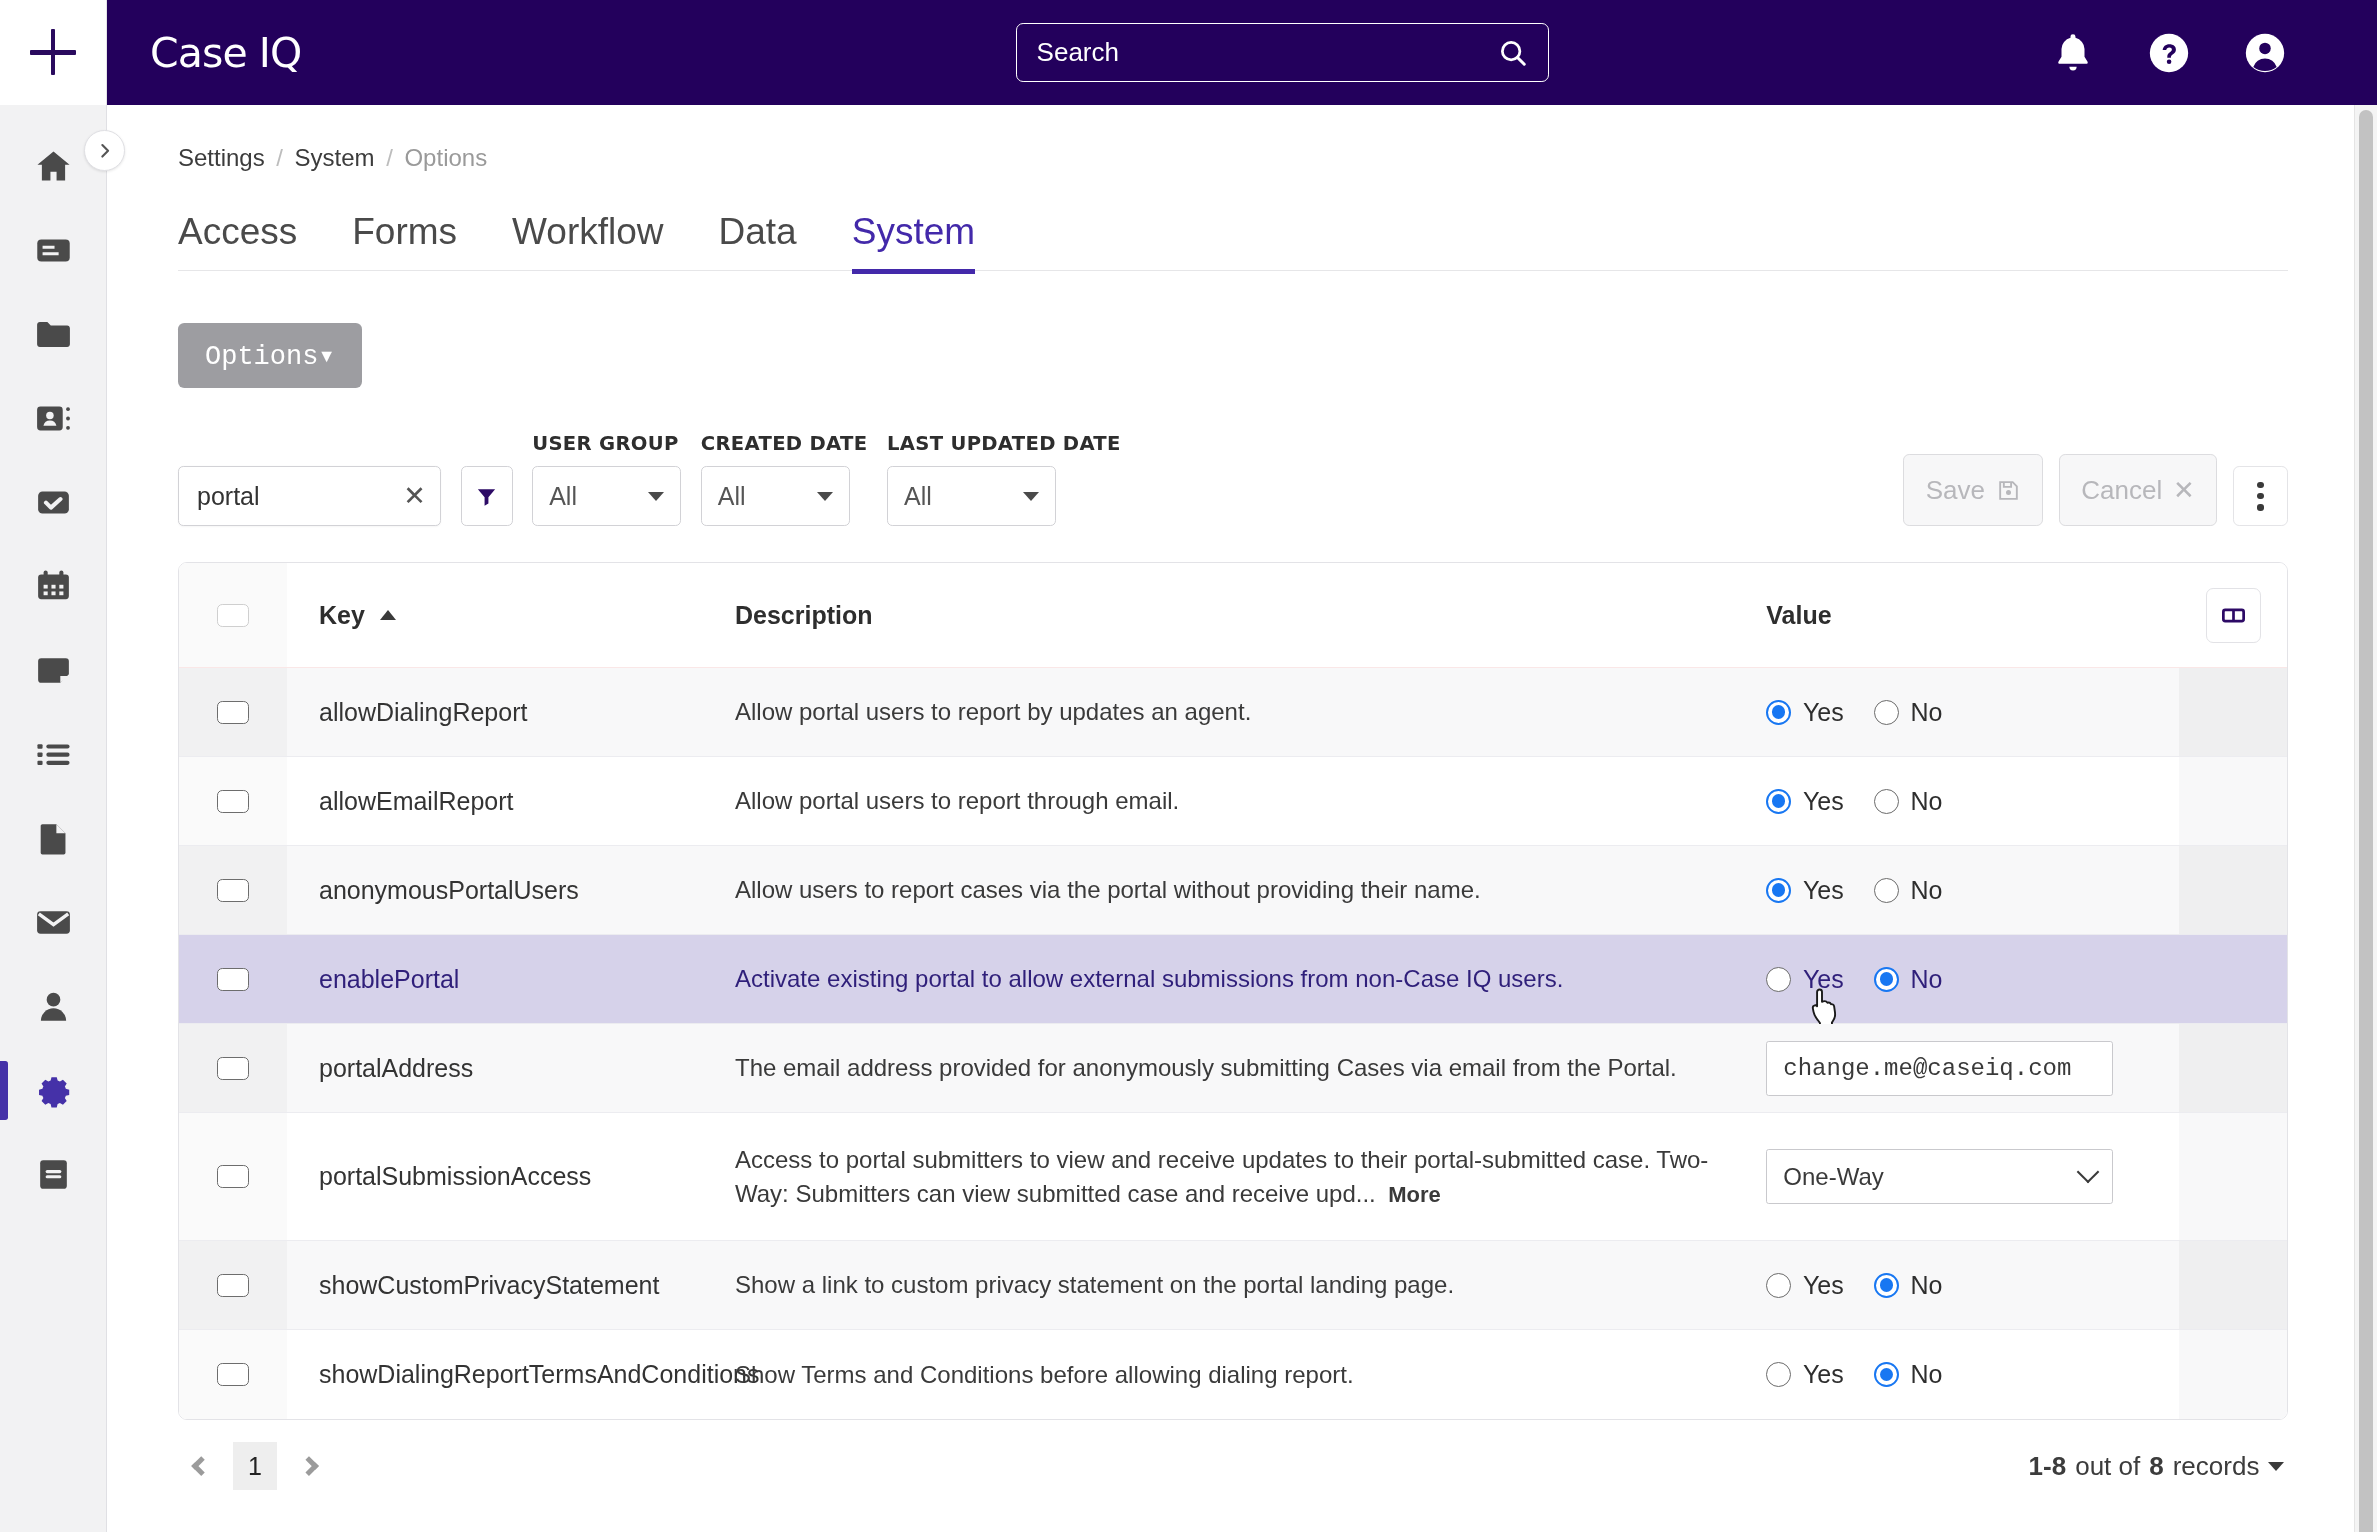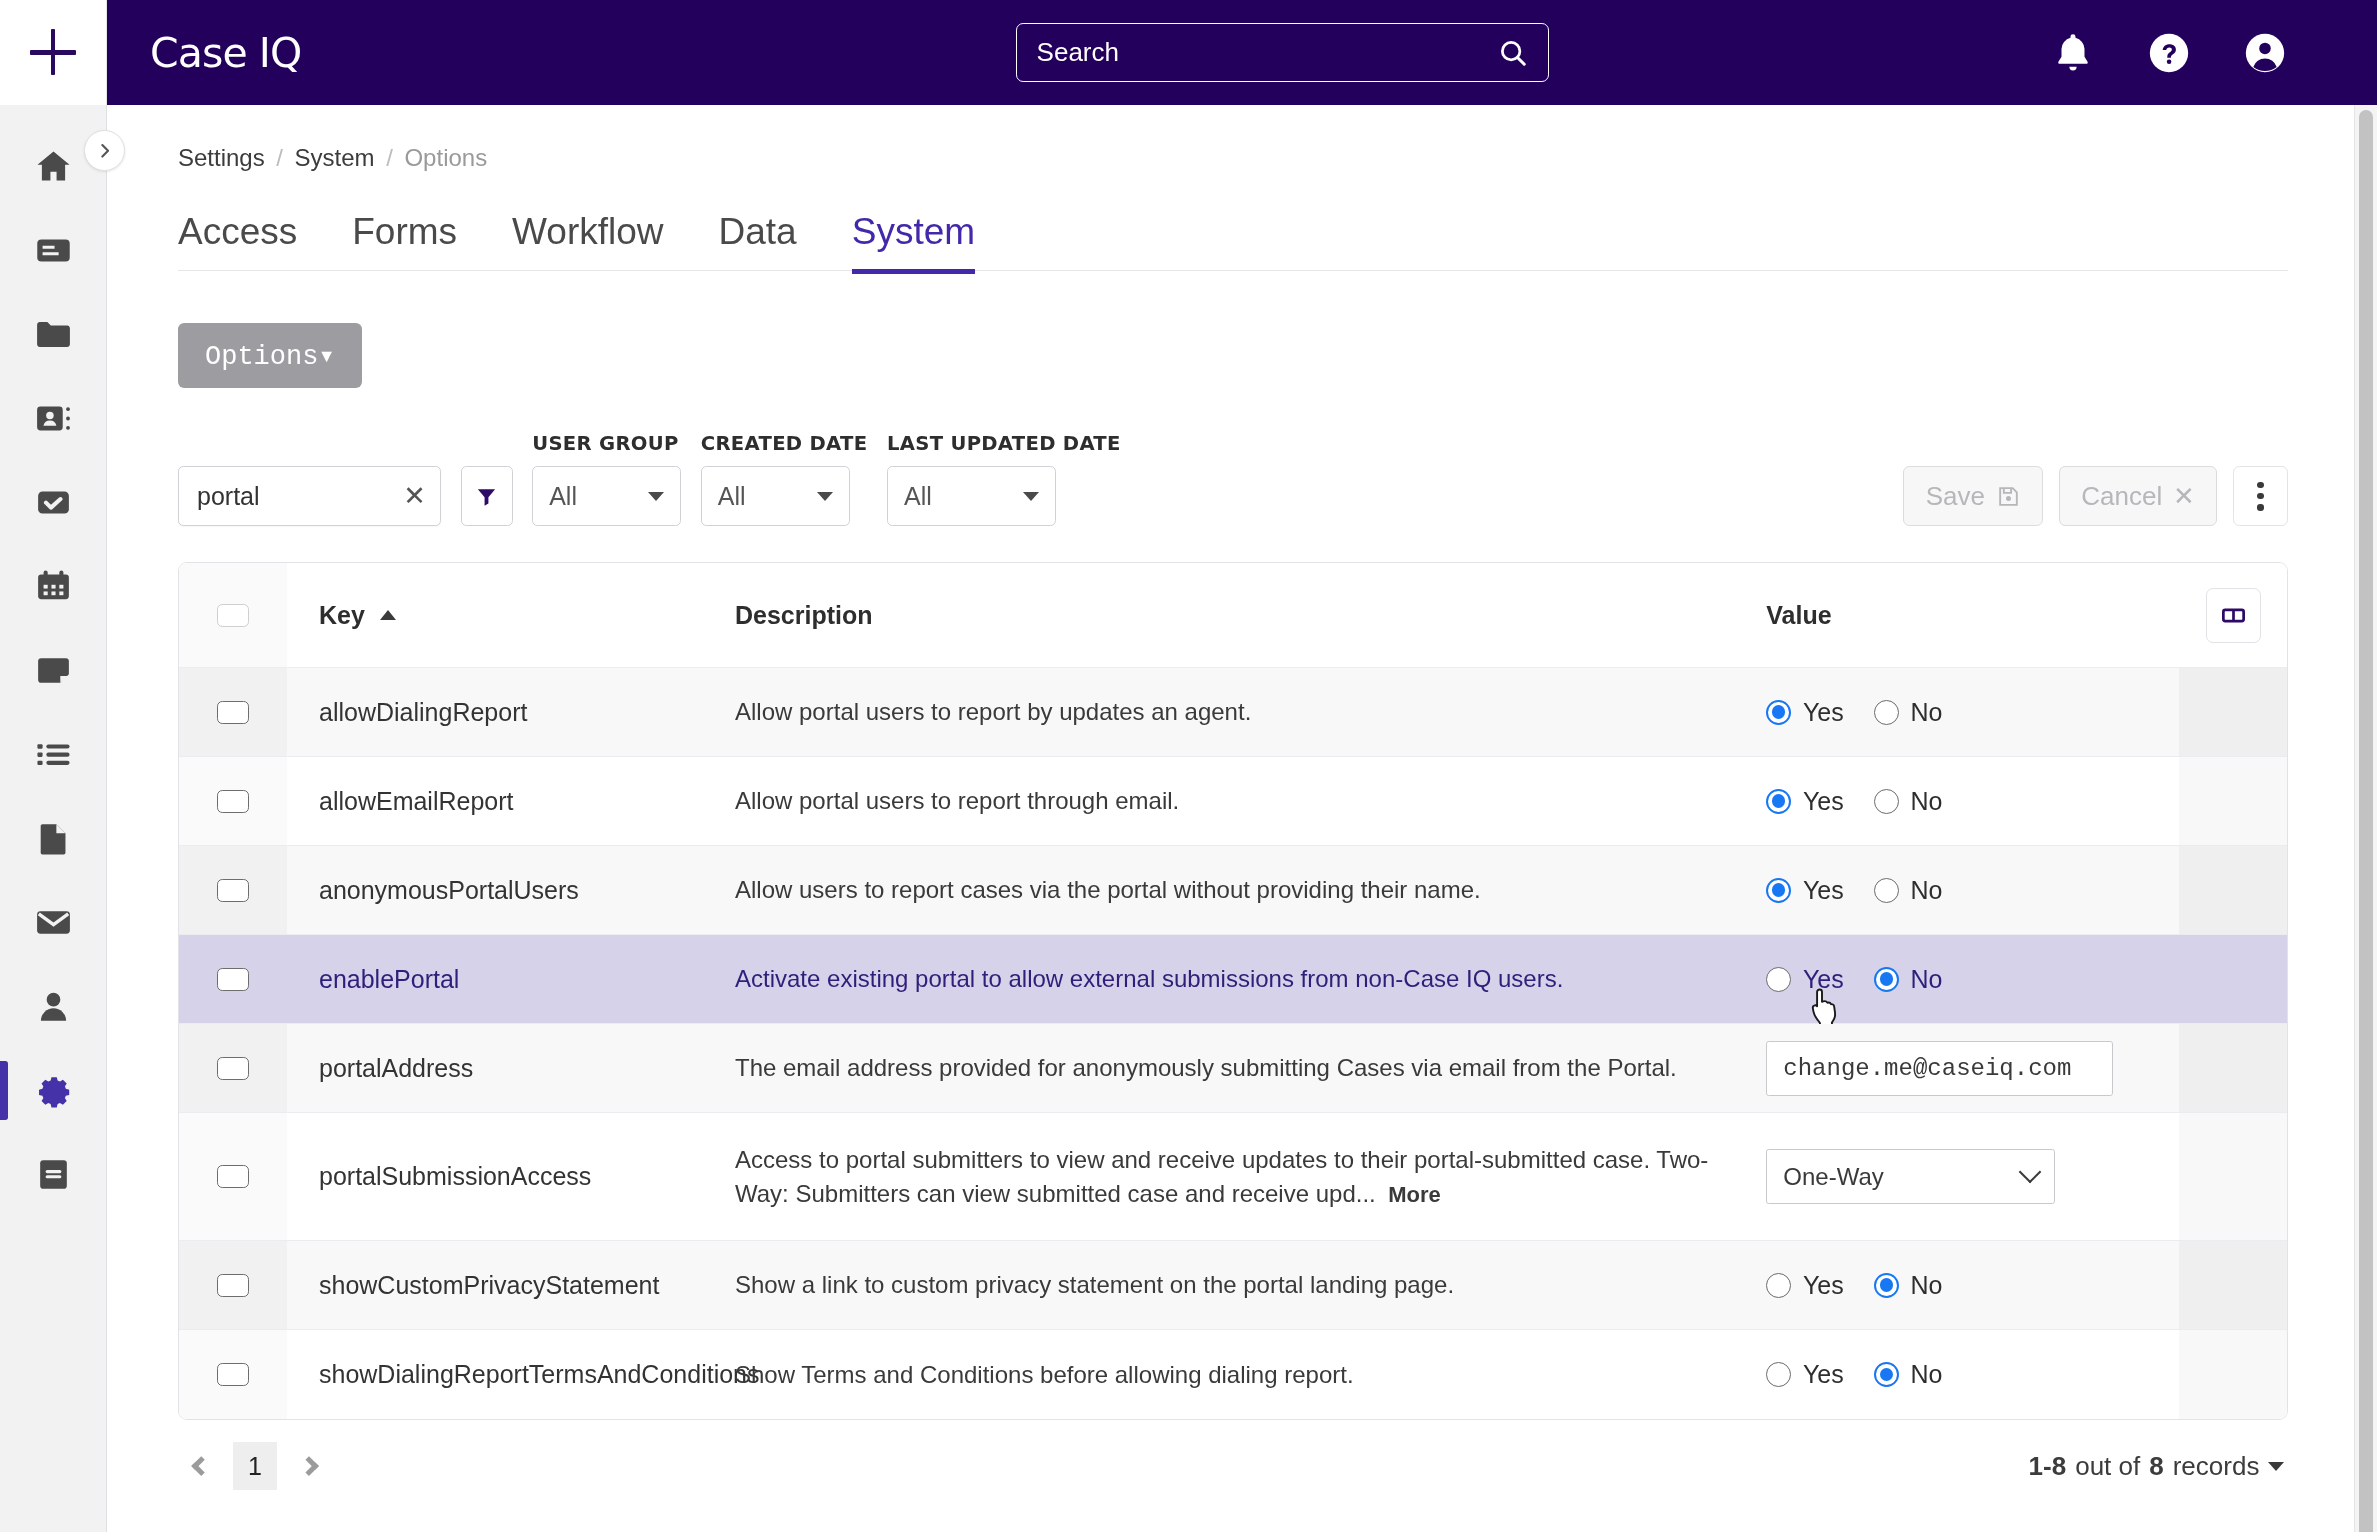--- a/index.html
+++ b/index.html
@@ -127,21 +127,21 @@
   .fgroup-select {
     width: 149px; height: 60px; border: 0.9px solid #d2d2d6; border-radius: 5.3px;
     background: #fff; display: flex; align-items: center; justify-content: space-between;
     padding: 0 16px; font-size: 25px; color: #555; cursor: pointer;
   }
   .fgroup-select.wide { width: 169px; }
   .caret { border-left: 8px solid transparent; border-right: 8px solid transparent; border-top: 9px solid #4a4a4a; }
 
   .filter-right { margin-left: auto; display: flex; align-items: flex-end; gap: 16px; }
   .ghost-btn {
-    height: 60px; border: 0.9px solid #dcdcdf; border-radius: 6.2px; background: #f7f7f8;
+    height: 72px; border: 0.9px solid #dcdcdf; border-radius: 6.2px; background: #f7f7f8;
     color: #b7b7bb; font-size: 26px; display: flex; align-items: center; gap: 10.7px;
     padding: 0 21.3px; cursor: default; font-family: "Liberation Sans", sans-serif;
   }
   .kebab-btn {
     width: 55px; height: 60px; border: 0.9px solid #e4e4e7; border-radius: 6.2px; background: #fff;
     display: flex; flex-direction: column; align-items: center; justify-content: center; gap: 5.3px;
     cursor: pointer;
   }
   .kebab-btn i { width: 6.2px; height: 6.2px; background: #3a3a3a; border-radius: 50%; display: block; }
 
@@ -200,21 +200,21 @@
   .radio.on::after { content: ""; width: 13.3px; height: 13.3px; border-radius: 50%; background: #1877f2; }
   .radio-label { font-size: 25px; color: #2e2e2e; margin-right: 14.2px; }
   .tbody-row.highlight .radio-label { color: #2f1f7a; }
 
   .val-input {
     width: 347px; height: 55px; border: 0.9px solid #c9c9cd; background: #fff; border-radius: 2.7px;
     font-size: 24px; color: #3a3a3a; padding: 0 16px; outline: none;
     font-family: Liberation Mono, monospace;
   }
   .val-select {
-    width: 289px; height: 55px; border: 0.9px solid #c9c9cd; background: #fff; border-radius: 2.7px;
+    width: 347px; height: 55px; border: 0.9px solid #c9c9cd; background: #fff; border-radius: 2.7px;
     font-size: 24px; color: #3a3a3a; padding: 0 16px; display: flex; align-items: center;
     justify-content: space-between; cursor: pointer;
   }
   .chev { width: 16px; height: 16px; border-right: 2.7px solid #3a3a3a; border-bottom: 2.7px solid #3a3a3a; transform: rotate(45deg) translate(-3.6px,-3.6px); }
 
   
   .tfooter { display: flex; align-items: center; height: 92px; padding: 0 3.6px; }
   .pager { display: flex; align-items: center; gap: 12.4px; }
   .pg-arrow { width: 39px; height: 39px; display: flex; align-items: center; justify-content: center; cursor: pointer; }
   .pg-arrow span { width: 14.2px; height: 14.2px; border-right: 5.3px solid #9b9b9b; border-bottom: 5.3px solid #9b9b9b; display: block; }

